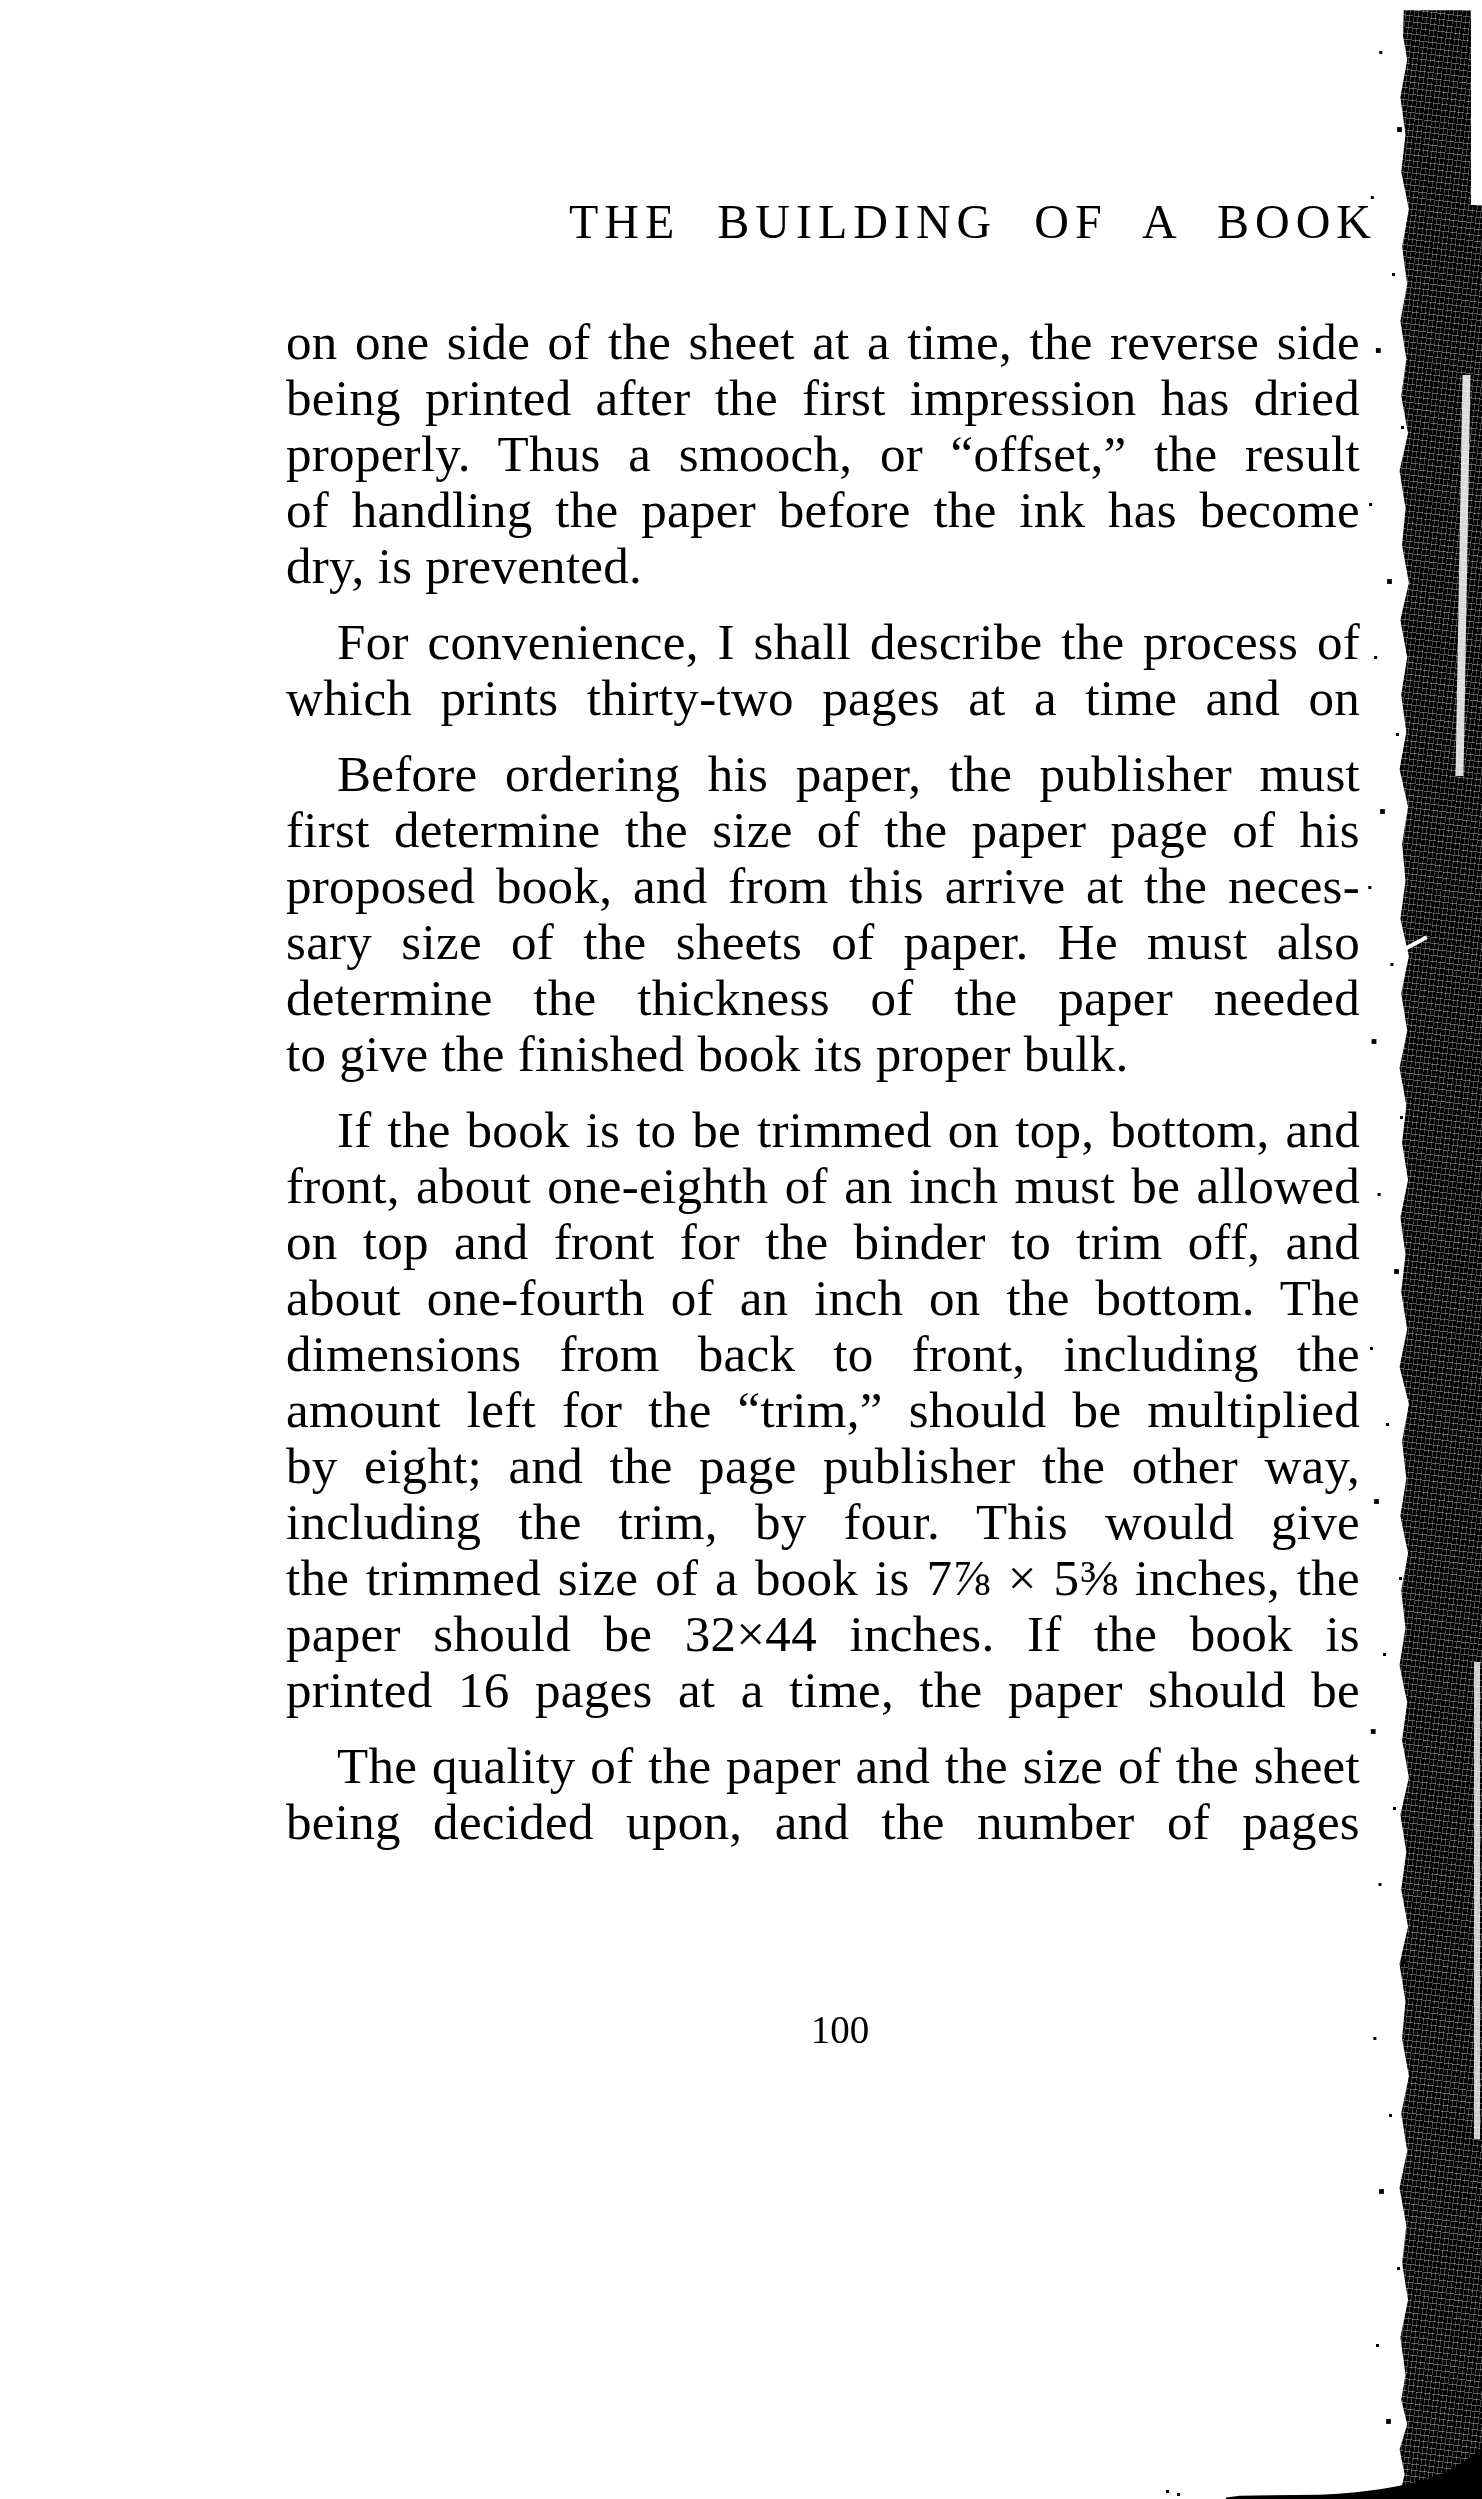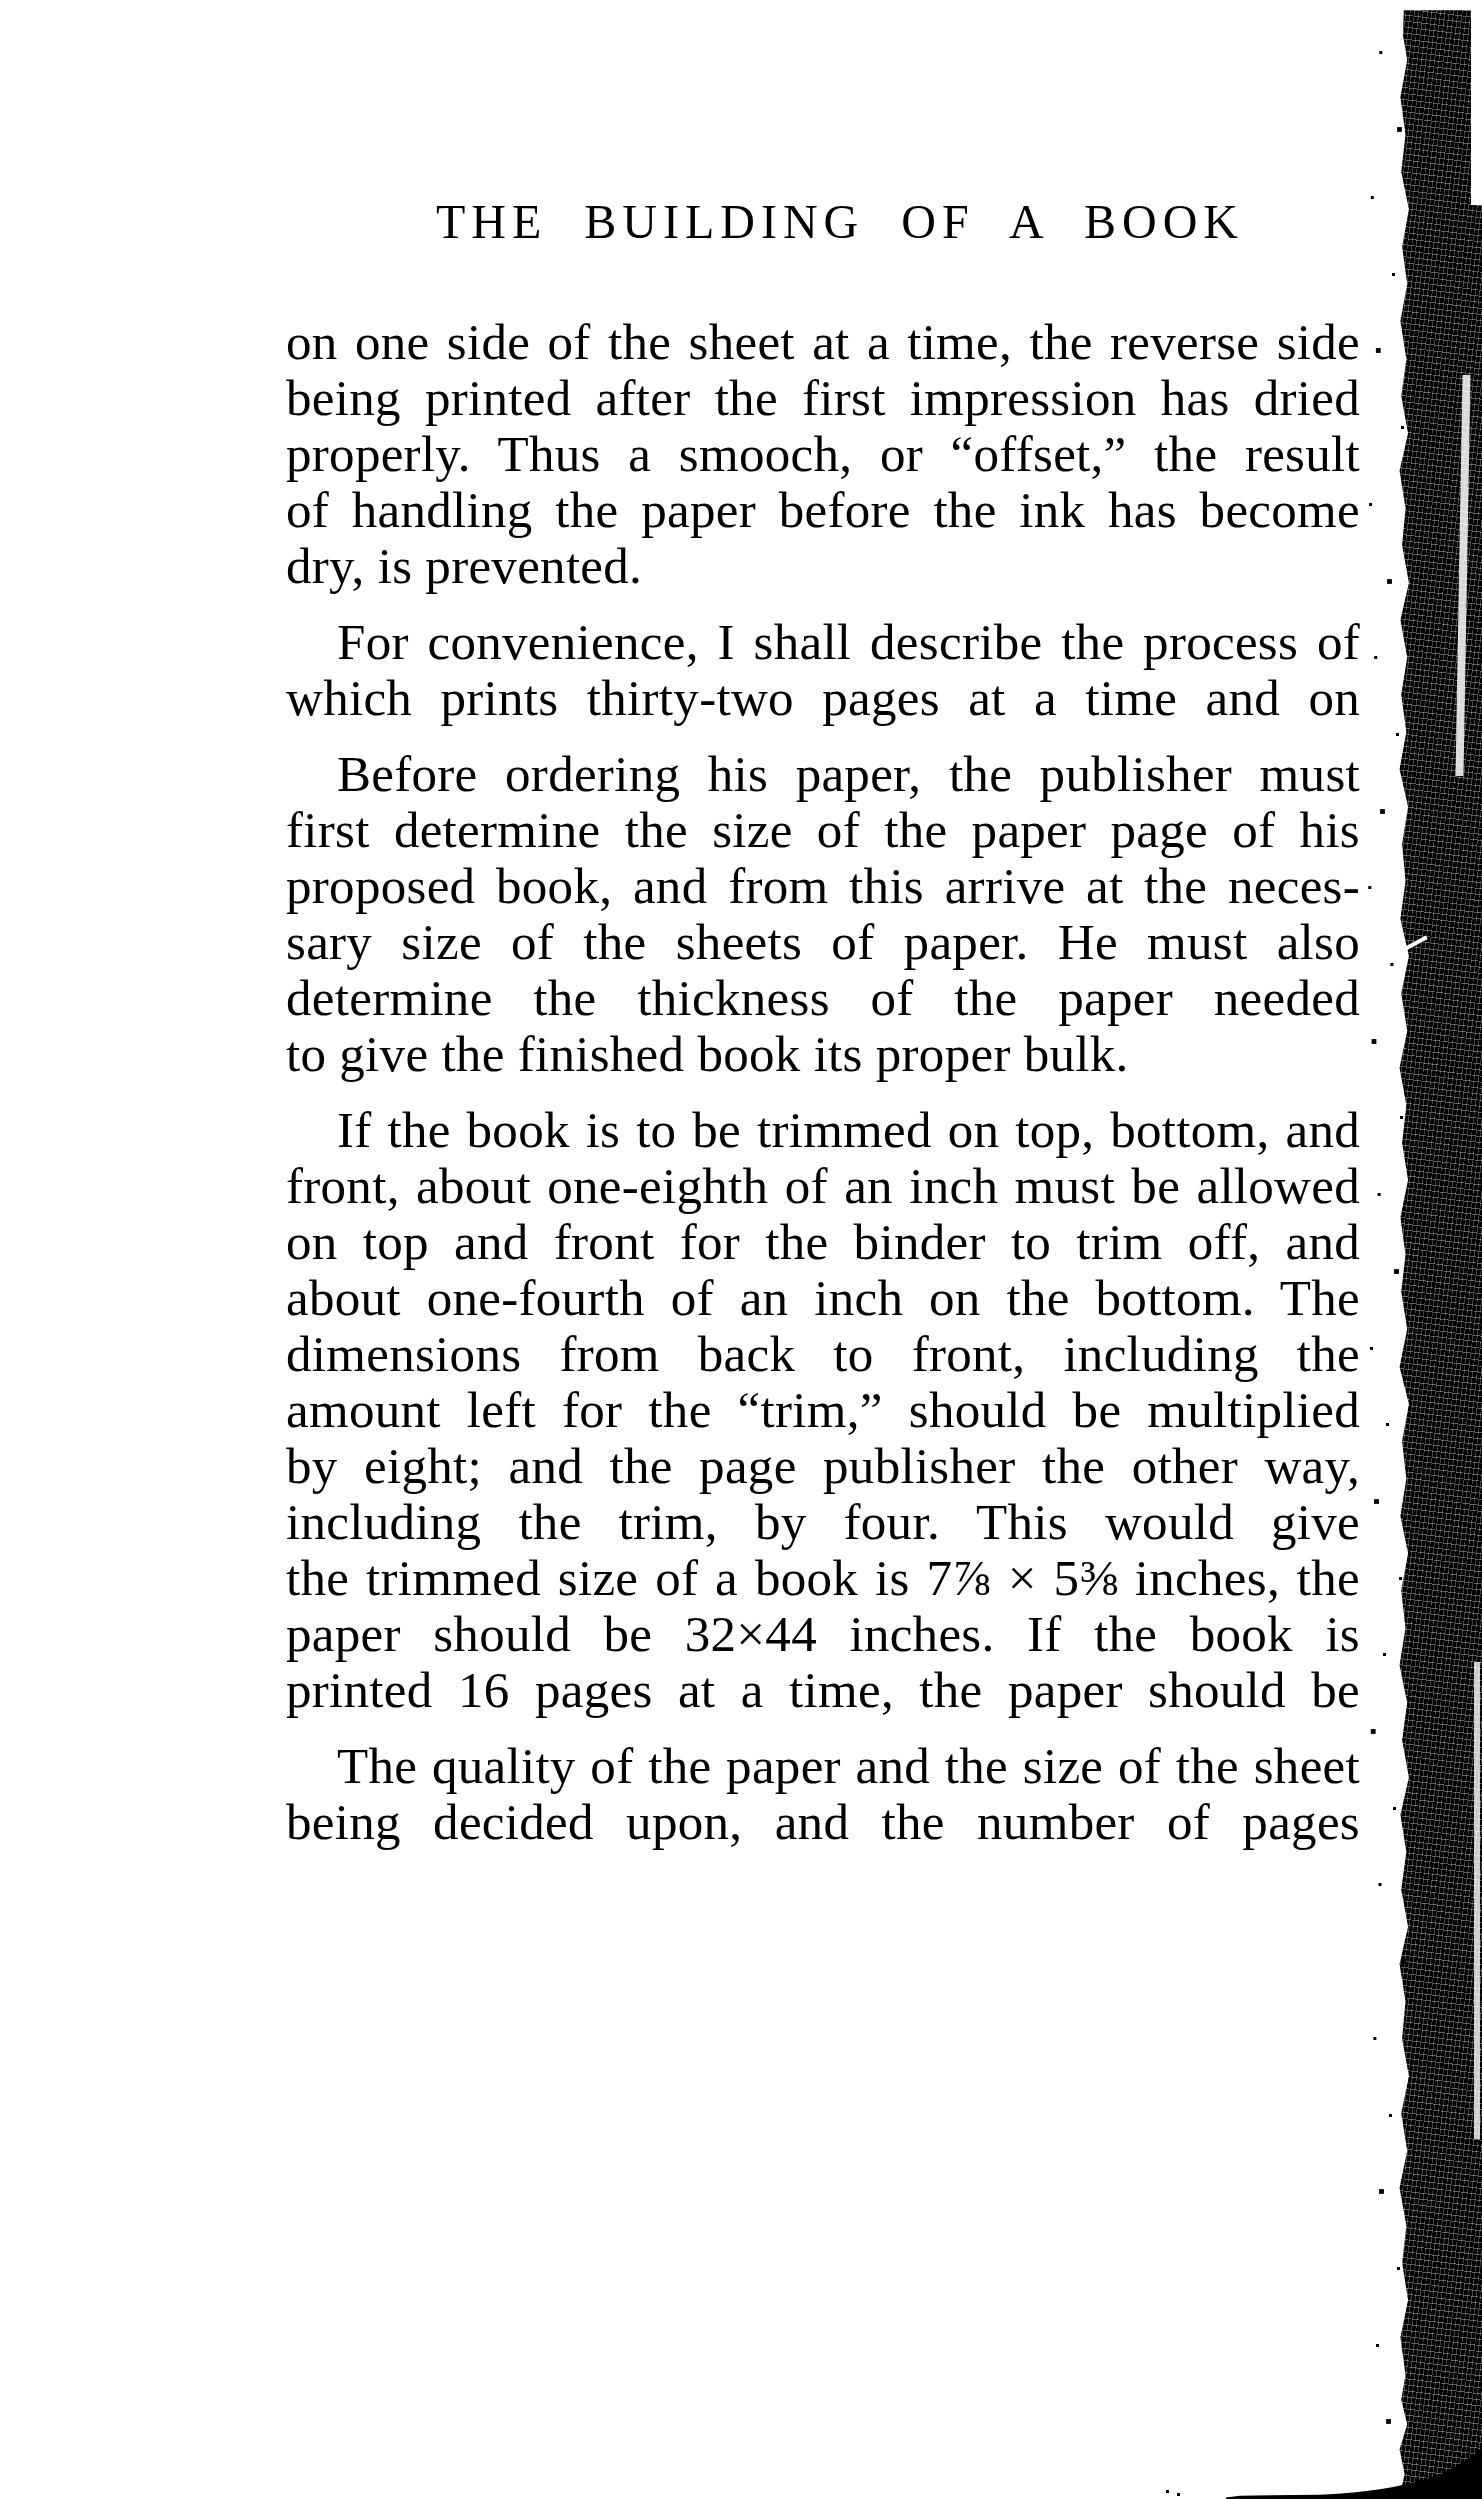--- a/index.html
+++ b/index.html
@@ -12,21 +12,21 @@
     font-family: "Liberation Serif", "DejaVu Serif", serif;
     color: #000000;
   }
 
   
   .page-header {
     position: absolute;
     top: 197px;
     left: 303px;
     width: 1074px;
-    text-align: center;
+    text-align: right;
     font-size: 48px;
     line-height: 49px;
     letter-spacing: 6px;
     word-spacing: 19px;
     white-space: nowrap;
   }
 
   
   .text-block {
     position: absolute;
@@ -129,20 +129,21 @@
       <div class="line">amount left for the “trim,” should be multiplied</div>
       <div class="line">by eight; and the page publisher the other way,</div>
       <div class="line">including the trim, by four. This would give</div>
       <div class="line">the trimmed size of a book is 7⅞ × 5⅜ inches, the</div>
       <div class="line">paper should be 32×44 inches. If the book is</div>
       <div class="line">printed 16 pages at a time, the paper should be</div>
       <div class="line ind">The quality of the paper and the size of the sheet</div>
       <div class="line">being decided upon, and the number of pages</div>
     </div>
 
+  <div class="page-number">100</div>
 
   <div class="edge-band">
     <div class="band-noise"></div>
   </div>
   <div class="white-gap-top"></div>
   <div class="white-gap-mid"></div>
   <div class="white-gap-low"></div>
   <div class="scan-scratch"></div>
   <div class="specks"></div>
 

